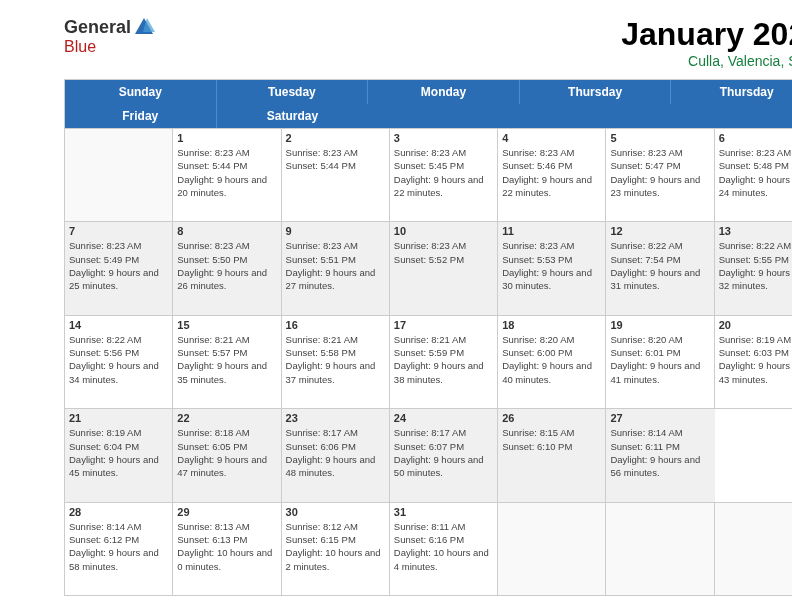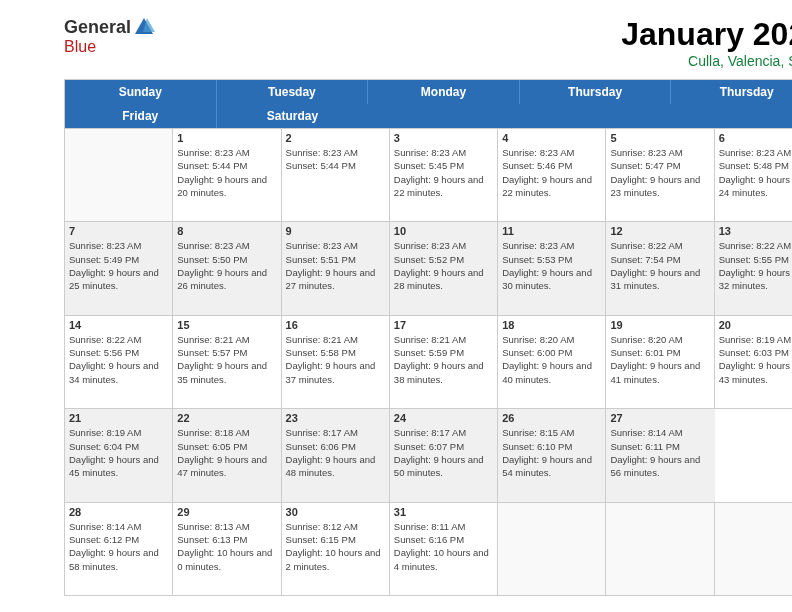--- a/index.html
+++ b/index.html
@@ -203,21 +203,20 @@
           <div class="cal-cell shaded">
             <div class="day-num">9</div>
             <div class="cell-line">Sunrise: 8:23 AM</div>
             <div class="cell-line">Sunset: 5:51 PM</div>
             <div class="cell-line">Daylight: 9 hours and 27 minutes.</div>
           </div>
           <div class="cal-cell shaded">
             <div class="day-num">10</div>
             <div class="cell-line">Sunrise: 8:23 AM</div>
             <div class="cell-line">Sunset: 5:52 PM</div>
-            <div class="cell-line">Daylight: 9 hours and 28 minutes.</div>
           </div>
           <div class="cal-cell shaded">
             <div class="day-num">11</div>
             <div class="cell-line">Sunrise: 8:23 AM</div>
             <div class="cell-line">Sunset: 5:53 PM</div>
             <div class="cell-line">Daylight: 9 hours and 30 minutes.</div>
           </div>
           <div class="cal-cell shaded">
             <div class="day-num">12</div>
             <div class="cell-line">Sunrise: 8:22 AM</div>
@@ -297,21 +296,20 @@
           <div class="cal-cell shaded">
             <div class="day-num">24</div>
             <div class="cell-line">Sunrise: 8:17 AM</div>
             <div class="cell-line">Sunset: 6:07 PM</div>
             <div class="cell-line">Daylight: 9 hours and 50 minutes.</div>
           </div>
           <div class="cal-cell shaded">
             <div class="day-num">26</div>
             <div class="cell-line">Sunrise: 8:15 AM</div>
             <div class="cell-line">Sunset: 6:10 PM</div>
-            <div class="cell-line">Daylight: 9 hours and 54 minutes.</div>
           </div>
           <div class="cal-cell shaded">
             <div class="day-num">27</div>
             <div class="cell-line">Sunrise: 8:14 AM</div>
             <div class="cell-line">Sunset: 6:11 PM</div>
             <div class="cell-line">Daylight: 9 hours and 56 minutes.</div>
           </div>
         </div>
         <div class="cal-week">
           <div class="cal-cell">

